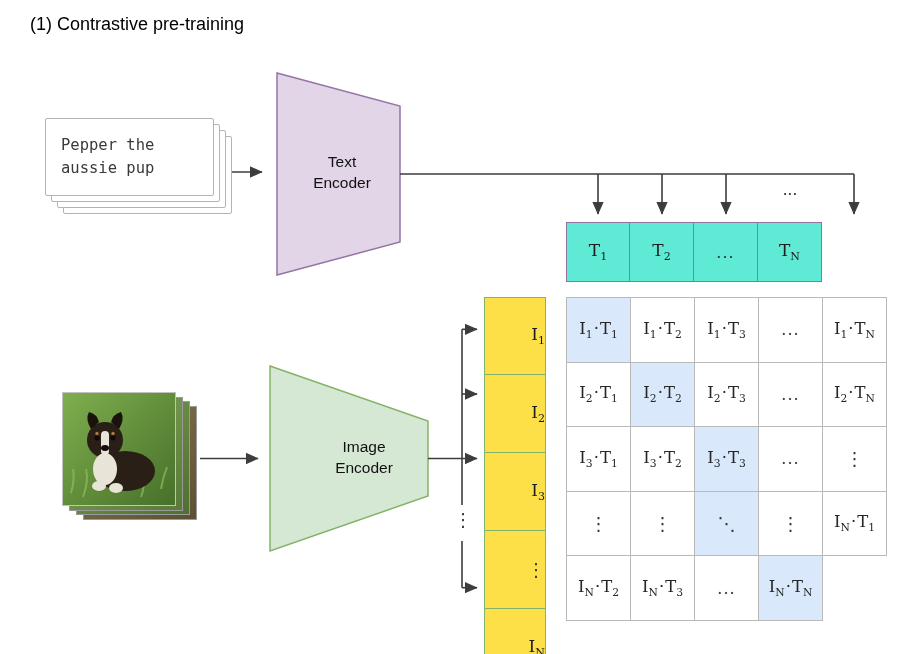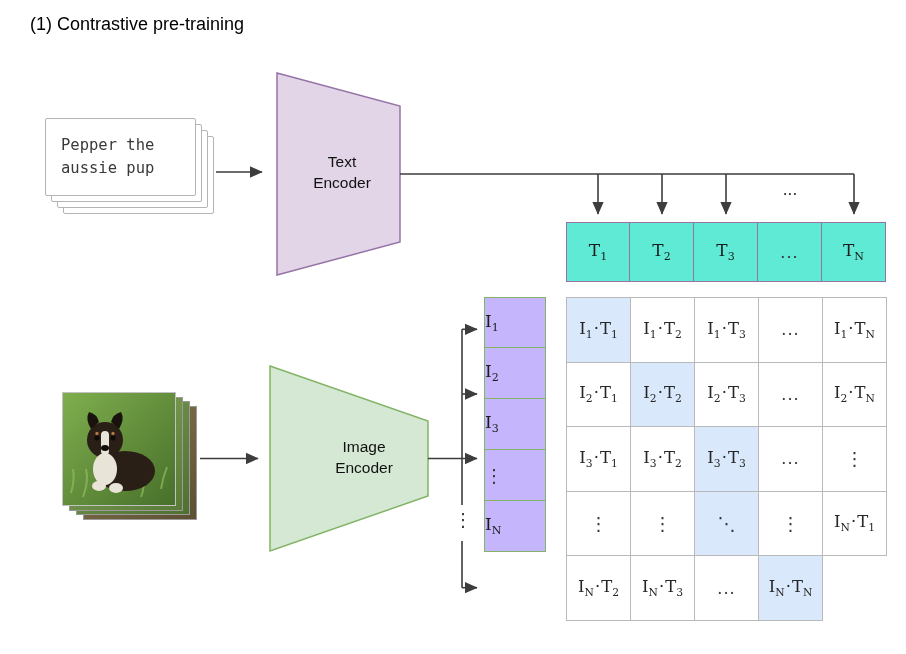--- a/index.html
+++ b/index.html
@@ -7,36 +7,36 @@
   .title{position:absolute;left:30px;top:14px;font-size:18px;color:#000;}
   .overlay{position:absolute;left:0;top:0;}
   .ln{stroke:#3d3d3d;stroke-width:1.6;fill:none;}
   .purple-shape{fill:#E1D5E7;stroke:#9673A6;stroke-width:1.5;}
   .green-shape{fill:#D5E8D4;stroke:#82B366;stroke-width:1.5;}
   .enc-label{position:absolute;text-align:center;font-size:15.5px;color:#111;line-height:1.35;}
   .text-enc-label{left:277px;top:152px;width:130px;}
   .img-enc-label{left:270px;top:437px;width:188px;}
 
   .card-stack{position:absolute;left:45px;top:118px;width:200px;height:110px;}
-  .tcard{position:absolute;width:151px;height:78px;background:#fff;border:1px solid #b4b4b4;border-radius:2px;box-sizing:border-box;}
+  .tcard{position:absolute;width:169px;height:78px;background:#fff;border:1px solid #b4b4b4;border-radius:2px;box-sizing:border-box;}
   .tcard.o3{left:18px;top:18px;} .tcard.o2{left:12px;top:12px;} .tcard.o1{left:6px;top:6px;}
   .tcard.front{left:0;top:0;padding:15px 0 0 15px;font-family:"DejaVu Sans Mono",monospace;font-size:15.5px;line-height:1.5;color:#3a3a3a;}
 
   .img-stack{position:absolute;left:62px;top:392px;width:150px;height:140px;}
   .photo{position:absolute;width:114px;height:114px;border:1px solid #9a9a9a;box-sizing:border-box;}
   .photo.p3{left:21px;top:14px;background:linear-gradient(140deg,#8a7a52,#5d4f33);}
   .photo.p2{left:14px;top:9px;background:linear-gradient(140deg,#7ba054,#4f7030);}
   .photo.p1{left:7px;top:5px;background:linear-gradient(140deg,#86a85e,#5a7a38);}
   .photo.front{left:0;top:0;border:1px solid #c2c2c2;}
   .t-row{position:absolute;left:566px;top:222px;display:grid;grid-template-columns:repeat(5,64px);}
   .tcell{height:60px;background:#5eead4;border:1px solid #9673A6;box-sizing:border-box;display:flex;align-items:center;justify-content:center;font-family:"DejaVu Serif","DejaVu Sans",serif;font-size:17px;color:#1c1c1c;}
   .tcell + .tcell{border-left:none;}
 
   .i-col{position:absolute;left:484px;top:297px;display:flex;flex-direction:column;}
-  .icell{width:62px;height:51px;background:#c4b5fd;border:1px solid #82B366;box-sizing:border-box;display:flex;align-items:center;justify-content:flex-start;font-family:"DejaVu Serif","DejaVu Sans",serif;font-size:17px;color:#1c1c1c;}
+  .icell{width:62px;height:78px;background:#fde047;border:1px solid #82B366;box-sizing:border-box;display:flex;align-items:center;justify-content:flex-end;font-family:"DejaVu Serif","DejaVu Sans",serif;font-size:17px;color:#1c1c1c;}
   .icell + .icell{border-top:none;}
 
   .matrix{position:absolute;left:566px;top:297px;display:grid;grid-template-columns:repeat(5,64px);grid-auto-rows:64.6px;border-top:1px solid #b9b9b9;border-left:1px solid #b9b9b9;background:#fff;}
   .mcell{border-right:1px solid #b9b9b9;border-bottom:1px solid #b9b9b9;box-sizing:border-box;display:flex;align-items:center;justify-content:center;font-family:"DejaVu Serif","DejaVu Sans",serif;font-size:16.5px;color:#262626;}
   .mcell.hl{background:#DAE8FC;}
   .lbl sub{font-size:0.65em;}
   .dot{padding:0 1px;}
   .dots{font-size:16px;letter-spacing:1px;color:#333;}
   .vd{font-size:18px;letter-spacing:0;}
   .line-dots{position:absolute;left:776px;top:181px;width:28px;text-align:center;font-family:"DejaVu Serif","DejaVu Sans",serif;font-size:15px;color:#222;}
@@ -131,23 +131,20 @@
   <div class="line-dots">...</div>
   <div class="branch-dots">⋮</div>
 
   <div class="t-row">
     <div class="tcell">
         <span class="lbl"><span>T</span><sub>1</sub></span>
       </div>
     <div class="tcell">
         <span class="lbl"><span>T</span><sub>2</sub></span>
       </div>
-    <div class="tcell">
-        <span class="lbl"><span>T</span><sub>3</sub></span>
-      </div>
     <div class="tcell dots">...</div>
     <div class="tcell">
         <span class="lbl"><span>T</span><sub>N</sub></span>
       </div>
   </div>
 
   <div class="i-col">
     <div class="icell">
         <span class="lbl"><span>I</span><sub>1</sub></span>
       </div>

